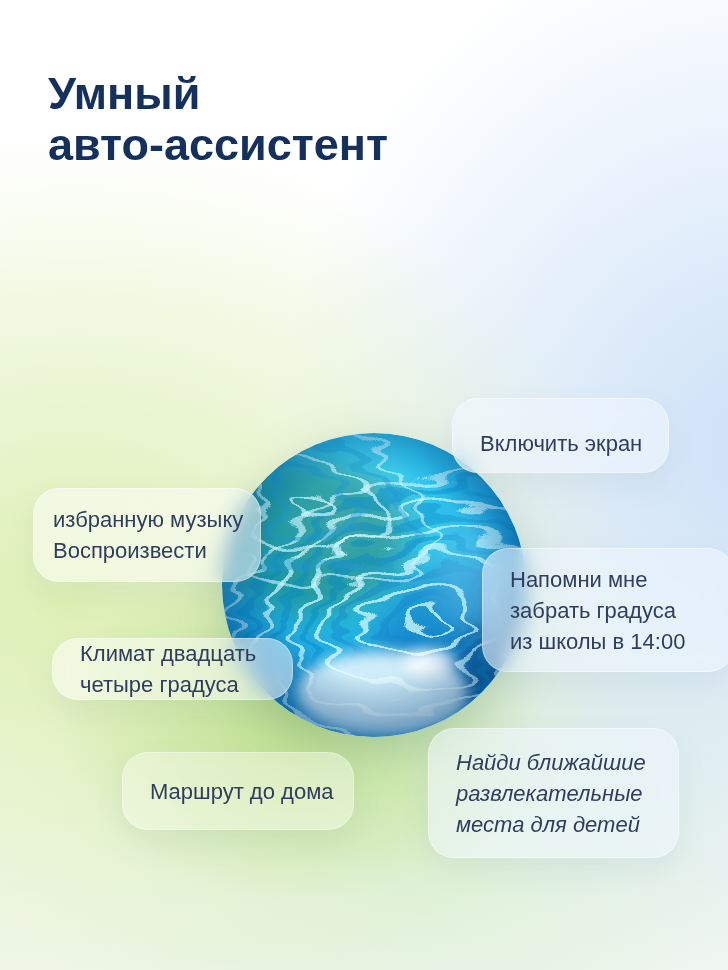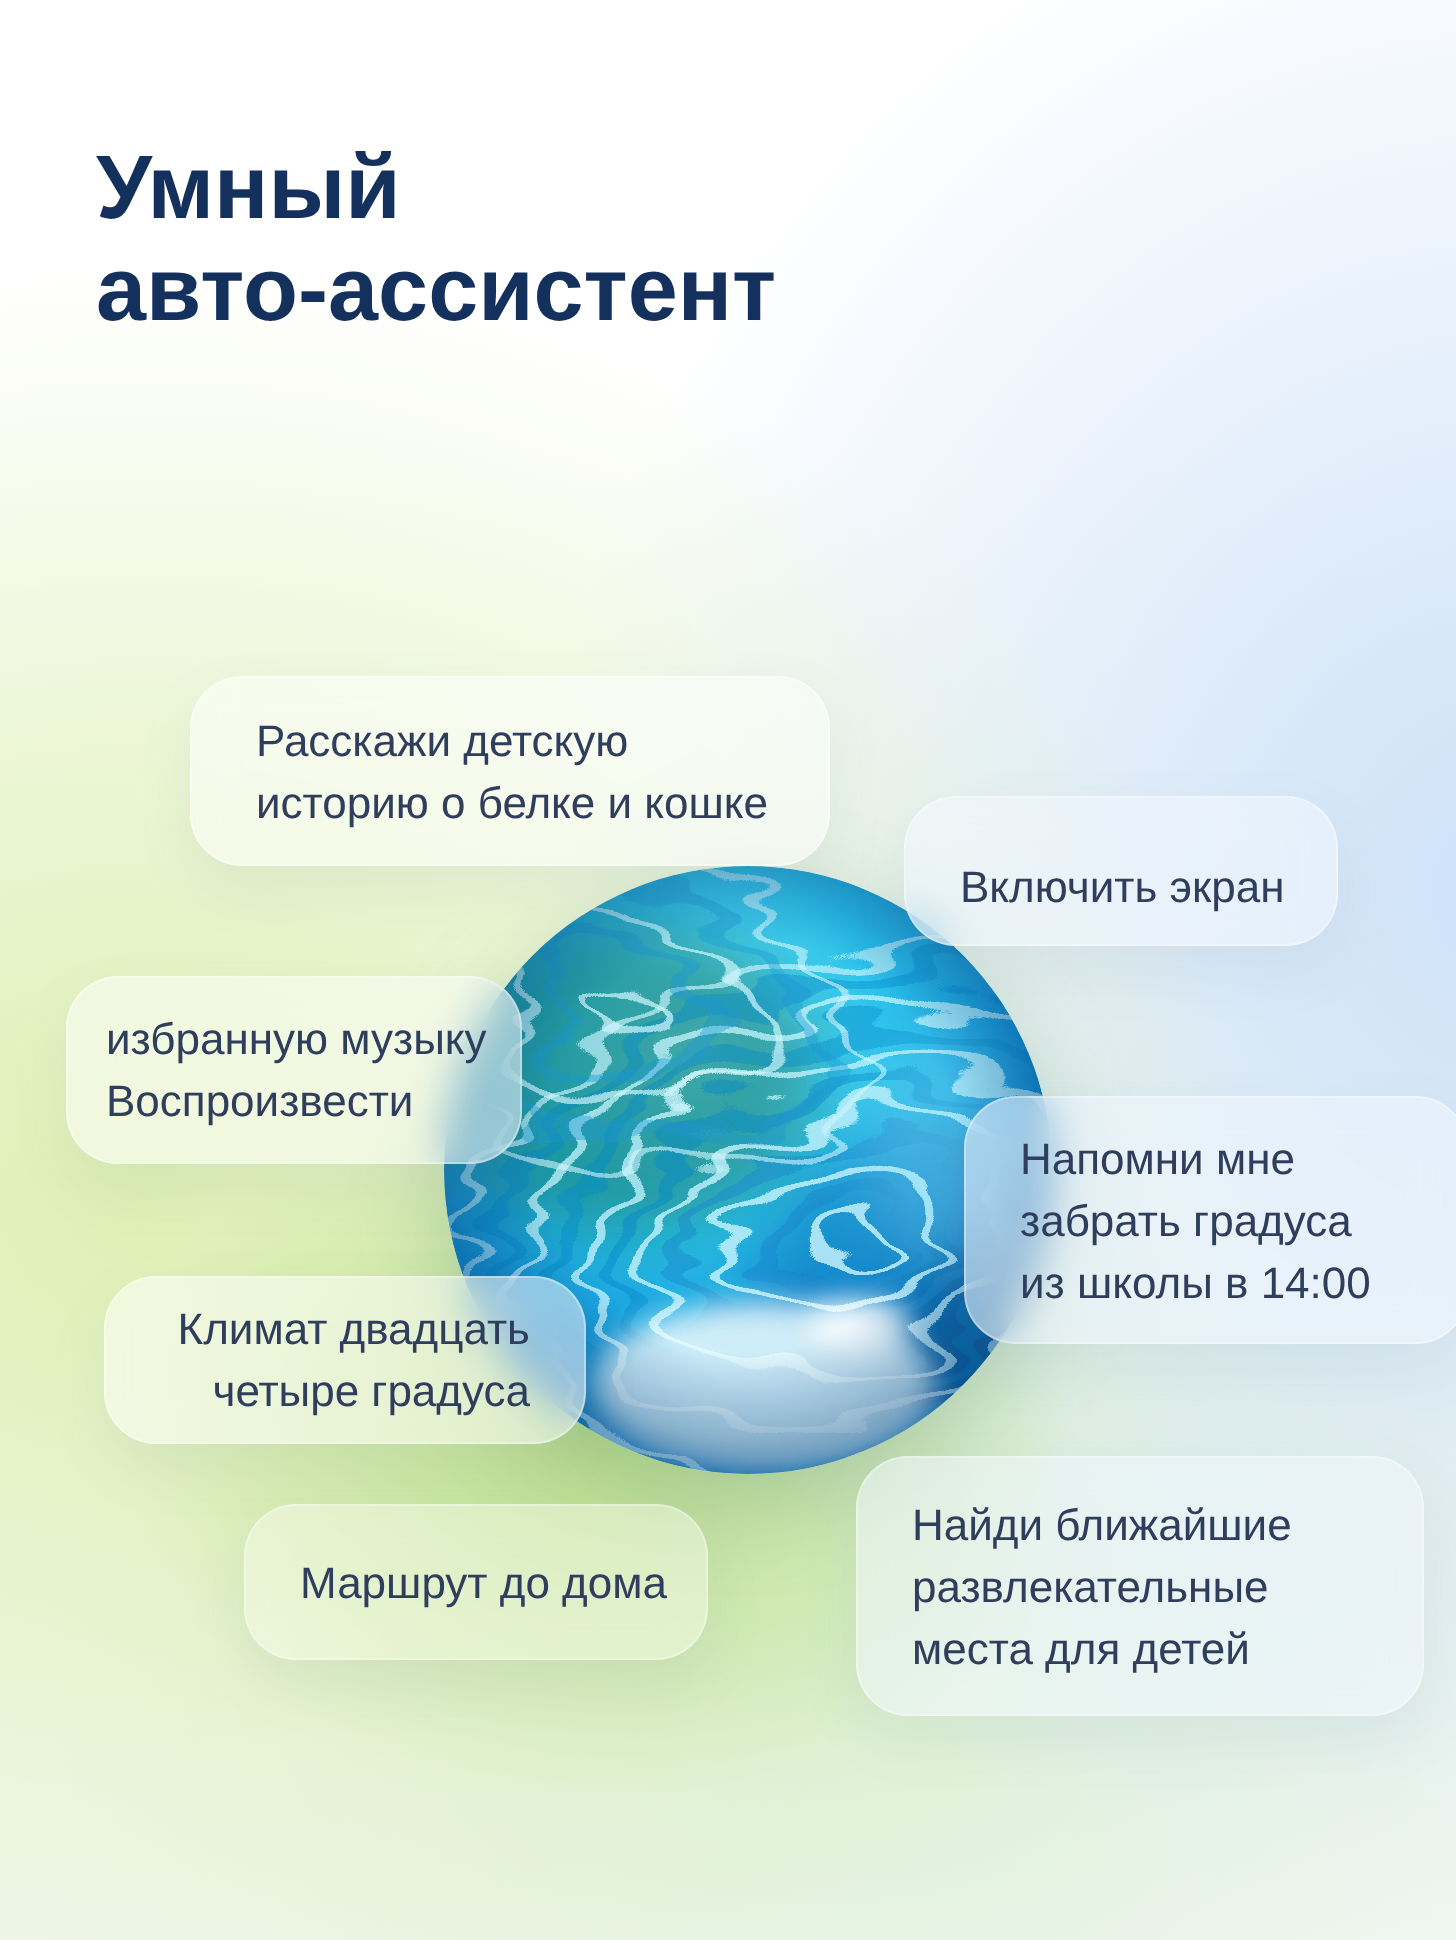--- a/index.html
+++ b/index.html
@@ -32,23 +32,23 @@
     backdrop-filter:blur(10px);-webkit-backdrop-filter:blur(10px);
     box-shadow:0 12px 28px rgba(110,140,160,0.10), inset 0 0 0 1px rgba(255,255,255,0.35);
     color:#2f3e5c;font-size:22px;line-height:31px;
   }
   .bubble .bl{display:block;white-space:nowrap;}
 
   .b-story  {left:95px; top:338px; width:320px; height:95px;  padding-left:33px;}
   .b-screen {left:452px;top:398px; width:217px; height:75px;  background:rgba(242,248,255,0.55);justify-content:flex-end;}
   .b-music  {left:33px; top:488px; width:228px; height:94px;  padding-left:20px;}
   .b-remind {left:482px;top:548px; width:252px; height:124px; background:rgba(240,247,255,0.58);}
-  .b-climate{left:52px; top:638px; width:241px; height:84px;text-align:right;}
+  .b-climate{left:52px; top:638px; width:241px; height:62px;}
   .b-route  {left:122px;top:752px; width:232px; height:78px;  background:rgba(252,255,248,0.40);}
-  .b-find   {left:428px;top:728px; width:284px; height:130px; background:rgba(240,247,255,0.55);}
+  .b-find   {left:428px;top:728px; width:251px; height:130px; background:rgba(240,247,255,0.55);font-style:italic;}
 </style>
 </head>
 <body>
 
 <div class="stage">
 
   <div class="title-block">
     <div class="sub">Умный</div>
     <div class="sub">авто-ассистент</div>
   </div>
@@ -108,24 +108,20 @@
           </g>
         </g>
         <ellipse cx="162" cy="262" rx="86" ry="42" fill="#effdff" opacity="0.85" filter="url(#fBlurSm)"></ellipse>
         <ellipse cx="210" cy="232" rx="26" ry="14" fill="#ffffff" opacity="0.8" filter="url(#fBlurSm)"></ellipse>
         <ellipse cx="252" cy="146" rx="38" ry="58" fill="#9feeff" opacity="0.3" filter="url(#fBlurBig)"></ellipse>
         <circle cx="154" cy="154" r="152" fill="url(#gEdge)"></circle>
       </g>
     </svg>
   </div>
 
-  <div class="bubble b-story">
-    <span class="bl">Расскажи детскую</span>
-    <span class="bl">историю о белке и кошке</span>
-  </div>
 
   <div class="bubble b-screen">
     <span class="bl">Включить экран</span>
   </div>
 
   <div class="bubble b-music">
     <span class="bl">избранную музыку</span>
     <span class="bl">Воспроизвести</span>
   </div>
 

